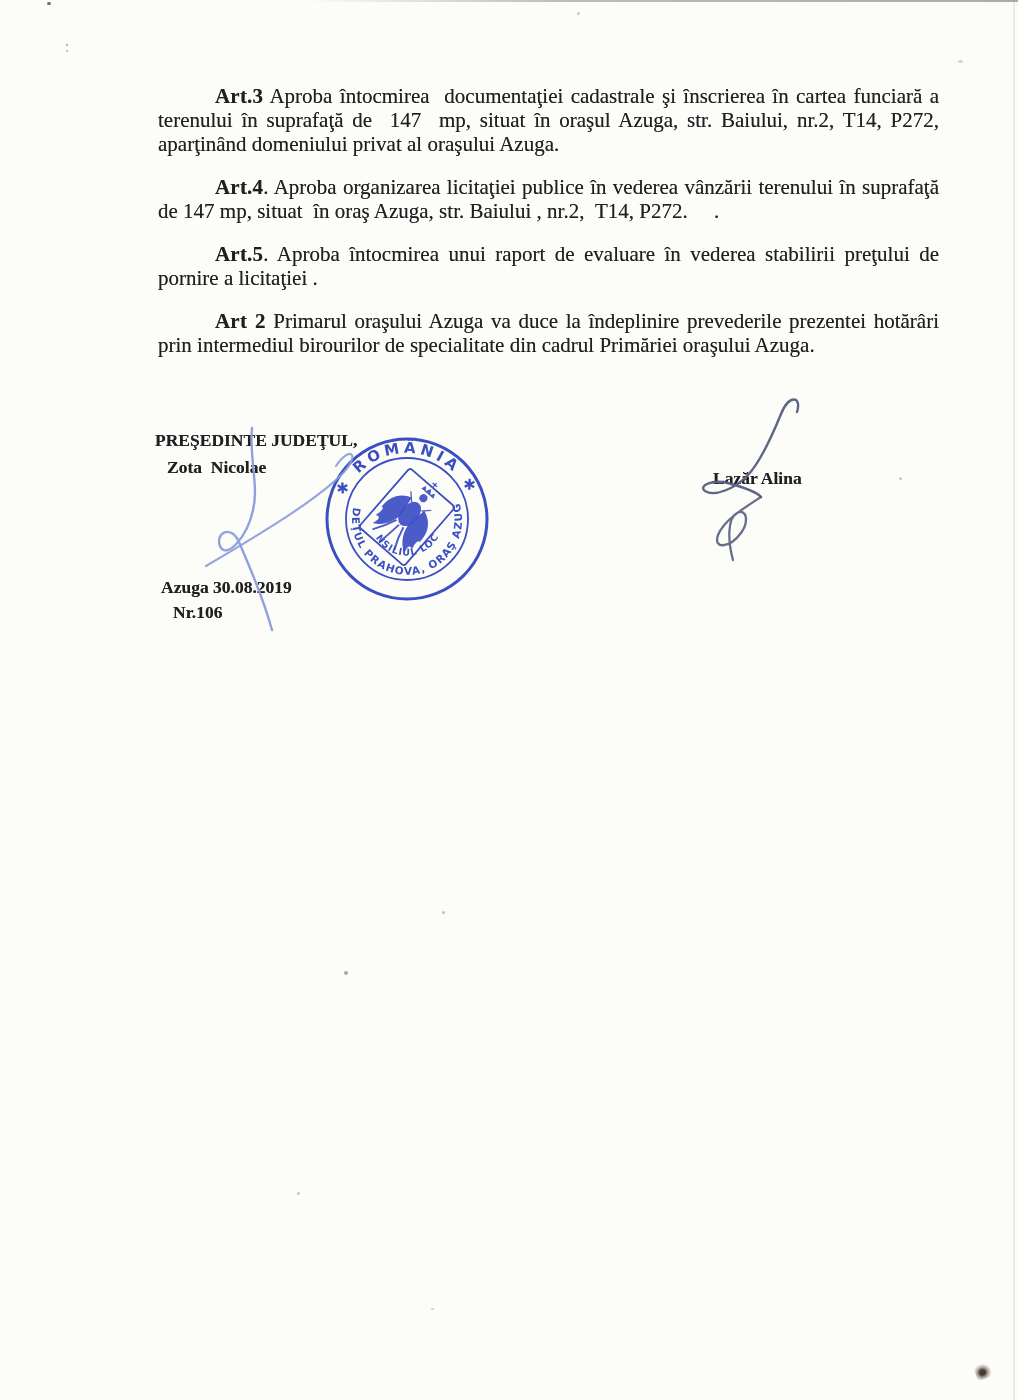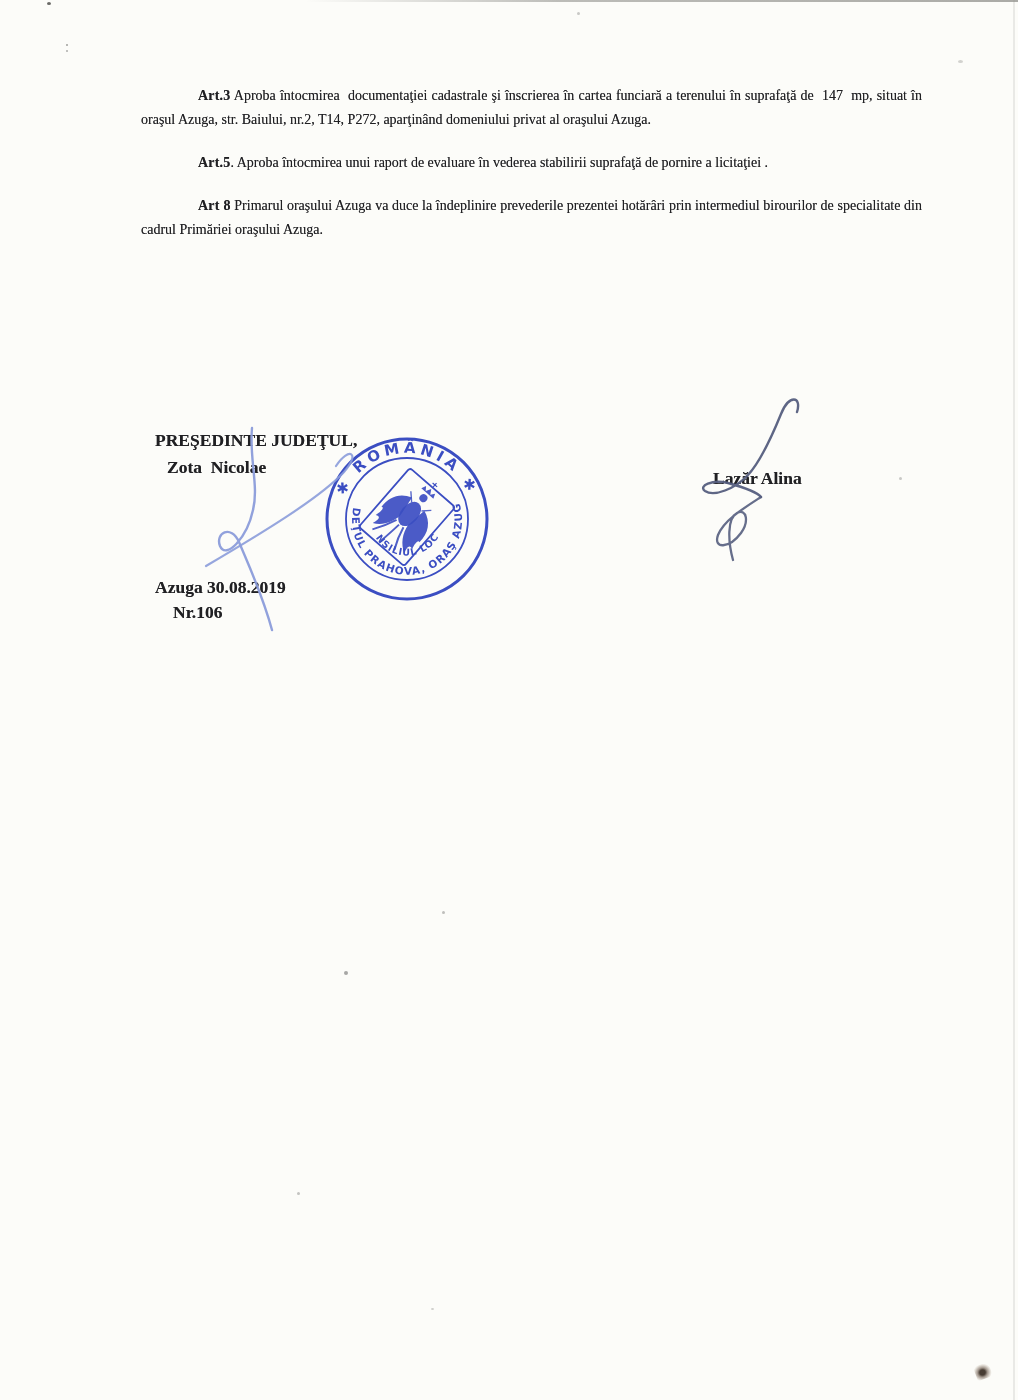--- a/index.html
+++ b/index.html
@@ -6,22 +6,22 @@
     --paper:#fcfcf9; --ink:#202023; --stamp-blue:#3447c0;
     --sig-light:#8b9cda; --sig-dark:#555e7e;
   }
   html,body{margin:0;padding:0;background:#e9e9e6;}
   .page{
     position:relative; width:1018px; height:1400px; margin:0 auto;
     background:var(--paper); overflow:hidden;
     font-family:"Liberation Serif", serif; color:var(--ink);
   }
   .content{
-    position:absolute; left:141px; top:84px; width:781px;
-    font-size:14px; line-height:24px; text-align:justify;
+    position:absolute; left:158px; top:84px; width:781px;
+    font-size:21px; line-height:24px; text-align:justify;
   }
   .para{margin:0 0 19px 0; text-indent:57px; text-shadow:0 0 .4px rgba(30,30,35,.55);}
   .para b{letter-spacing:.2px;}
   .sig-title,.sig-name,.footer-line{
     position:absolute; font-weight:bold; font-size:17.5px; line-height:24px; white-space:nowrap;
     text-shadow:0 0 .4px rgba(30,30,35,.55);
   }
   .stamp{position:absolute; left:321px; top:433px; width:172px; height:172px; opacity:.96;}
   .stamp text{font-family:"DejaVu Sans", sans-serif; font-weight:bold; fill:var(--stamp-blue);}
   .stamp-top{font-size:15px; letter-spacing:4px;}
@@ -43,30 +43,31 @@
 </head>
 <body>
 
 <div class="page">
 
   <div class="edge-top"></div>
   <div class="edge-right"></div>
 
   <div class="content">
     <p class="para"><b>Art.3</b><span> Aproba întocmirea &nbsp;documentaţiei cadastrale şi înscrierea în cartea funciară a terenului în suprafaţă de &nbsp;147 &nbsp;mp, situat în oraşul Azuga, str. Baiului, nr.2, T14, P272, aparţinând domeniului privat al oraşului Azuga.</span></p>
-    <p class="para"><b>Art.5</b><span>. Aproba întocmirea unui raport de evaluare în vederea stabilirii suprafaţă de pornire a licitaţiei .</span></p>
-    <p class="para"><b>Art 8</b><span> Primarul oraşului Azuga va duce la îndeplinire prevederile prezentei hotărâri prin intermediul birourilor de specialitate din cadrul Primăriei oraşului Azuga.</span></p>
+    <p class="para"><b>Art.4</b><span>. Aproba organizarea licitaţiei publice în vederea vânzării terenului în suprafaţă de 147 mp, situat &nbsp;în oraş Azuga, str. Baiului , nr.2, &nbsp;T14, P272. &nbsp;&nbsp;&nbsp;&nbsp;.</span></p>
+    <p class="para"><b>Art.5</b><span>. Aproba întocmirea unui raport de evaluare în vederea stabilirii preţului de pornire a licitaţiei .</span></p>
+    <p class="para"><b>Art 2</b><span> Primarul oraşului Azuga va duce la îndeplinire prevederile prezentei hotărâri prin intermediul birourilor de specialitate din cadrul Primăriei oraşului Azuga.</span></p>
   </div>
 
   <div class="sig-title" style="left:155px; top:428px;">PREŞEDINTE JUDEŢUL,</div>
   <div class="sig-name" style="left:167px; top:455px;">Zota &nbsp;Nicolae</div>
 
   <div class="sig-name" style="left:713px; top:466px;">Lazăr Alina</div>
 
-  <div class="footer-line" style="left:155px; top:575px;">Azuga 30.08.2019</div>
+  <div class="footer-line" style="left:161px; top:575px;">Azuga 30.08.2019</div>
   <div class="footer-line" style="left:173px; top:600px;">Nr.106</div>
 
   <svg class="stamp" viewBox="0 0 172 172" aria-hidden="true">
     <defs>
       <path id="arcTop" d="M 20 86 A 66 66 0 0 1 152 86"></path>
       <path id="arcMid" d="M 33 72 A 55 55 0 1 0 139 72"></path>
       <path id="arcBot" d="M 53 101 A 36 36 0 0 0 119 101"></path>
     </defs>
     <circle class="ring" cx="86" cy="86" r="80" stroke-width="3"></circle>
     <circle class="ring" cx="86" cy="86" r="61" stroke-width="1.8"></circle>

